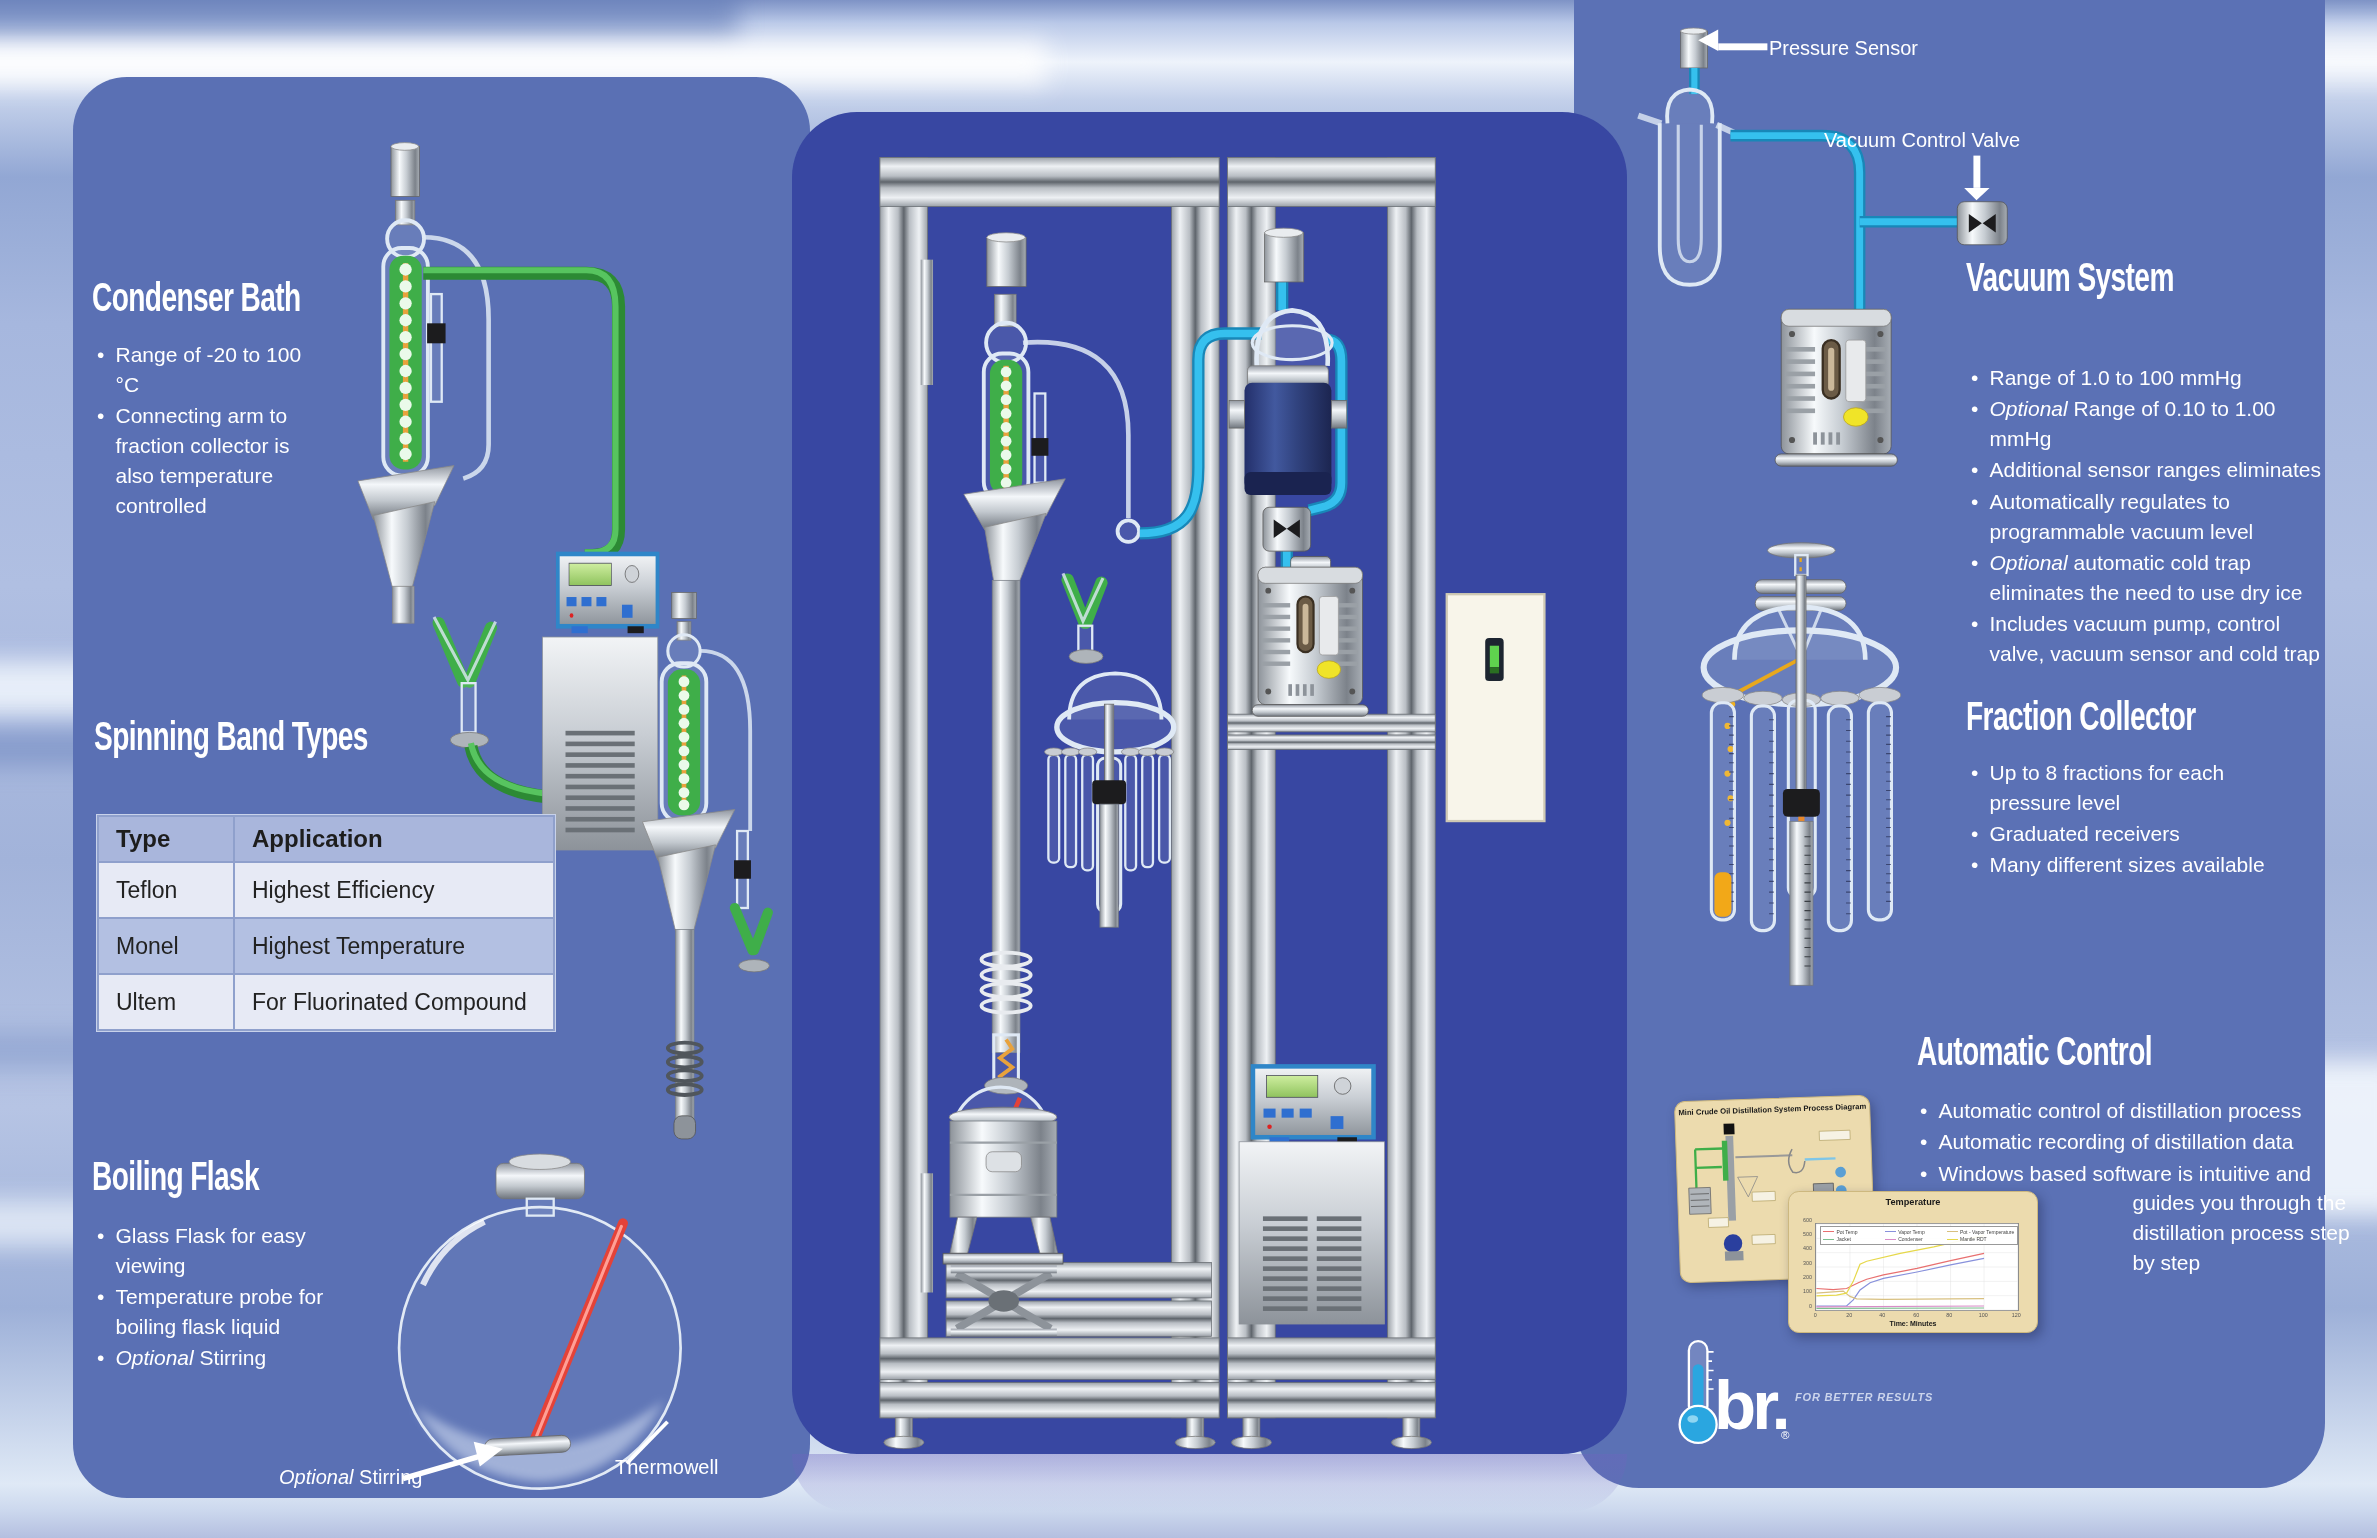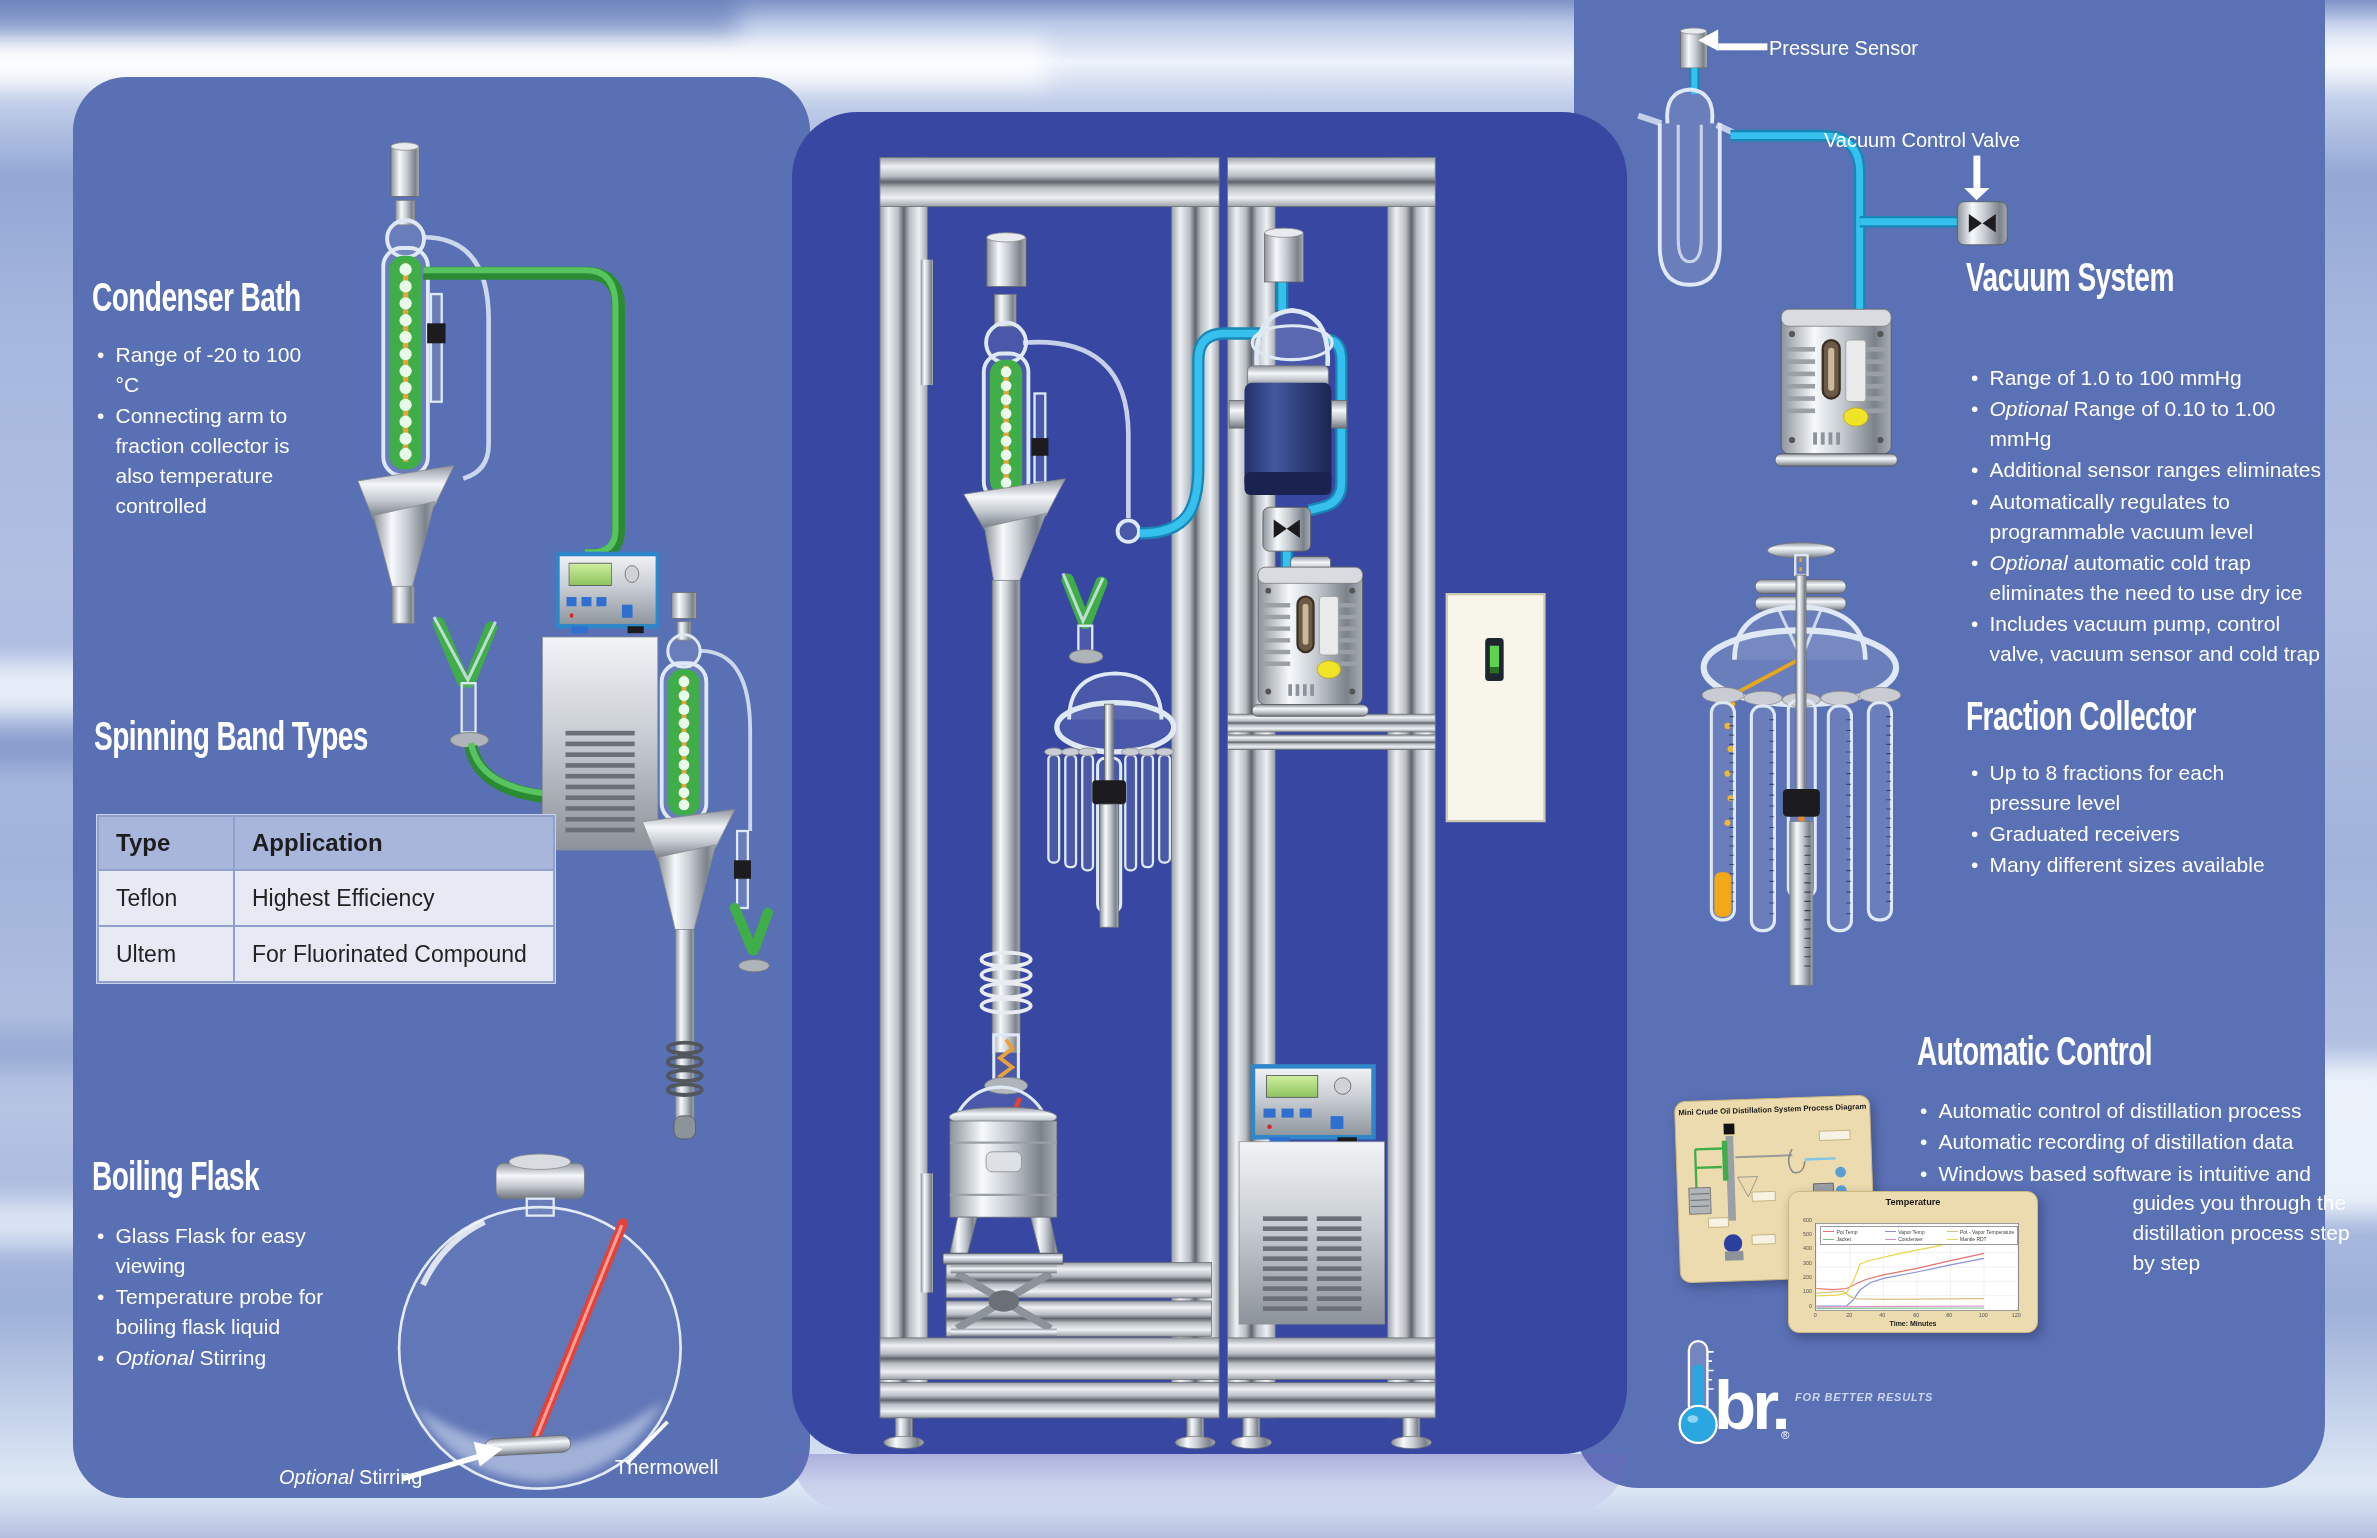--- a/index.html
+++ b/index.html
@@ -17,21 +17,21 @@
       transform:scaleX(.76) scaleY(1.08);transform-origin:left top;white-space:nowrap;}
   .bullets{position:absolute;margin:0;padding:0;list-style:none;color:#fff;font-size:21px;line-height:1.42;}
   .bullets li{position:relative;padding-left:21.5px;margin:0 0 1.5px 0;}
   .bullets li::before{content:"\2022";position:absolute;left:3.1px;}
   .it{font-style:italic;}
   .cont-block{margin-left:194px;width:245px;}
   .callout{position:absolute;color:#fff;font-size:20px;white-space:nowrap;}
   .sb-table{position:absolute;border-collapse:separate;border-spacing:2.3px;background:#8fa0cc;
             border:0.8px solid #c8d2ea;}
   .sb-table th{background:#a9b6dc;color:#1d1d1d;font-size:24px;font-weight:700;text-align:left;
-            padding:0 0 0 17px;height:52px;}
+            padding:0 0 0 17px;height:44px;}
   .sb-table td{color:#222;font-size:23px;padding:0 0 0 17px;height:54px;}
   .sb-table tr.odd td{background:#e7eaf5;}
   .sb-table tr.even td{background:#b3c0e2;}
   .tan-window{position:absolute;background:#ecdbae;border:1.5px solid #cdb87f;border-radius:10.8px;
             box-shadow:3.1px 4.6px 10.8px rgba(20,25,60,.35);}
   .tw-title{position:absolute;width:100%;text-align:center;color:#1a1a1a;font-weight:700;}
   .plot{position:absolute;background:#fff;border:0.8px solid #8a8a8a;}
   .tick{position:absolute;color:#555;font-size:5.4px;}
   .ytick{width:15.4px;text-align:right;}
   .xtick{width:12.3px;text-align:center;}
@@ -414,20 +414,24 @@
 
   <table class="sb-table" style="left:96px;top:814px;width:460px;">
     <tbody>
         <tr>
       <th style="width:117px;">Type</th>
       <th>Application</th>
     </tr>
     <tr class="odd">
       <td>Teflon</td>
       <td>Highest Efficiency</td>
+    </tr>
+    <tr class="even">
+      <td>Monel</td>
+      <td>Highest Temperature</td>
     </tr>
     <tr class="odd">
       <td>Ultem</td>
       <td>For Fluorinated Compound</td>
     </tr>
   </tbody>
     </table>
 
   <svg style="left:623px;top:577px;" width="162" height="585" viewBox="0 0 210 760">
     <rect x="63" y="20" width="32" height="34" fill="url(#silv)" stroke="#666"></rect>

